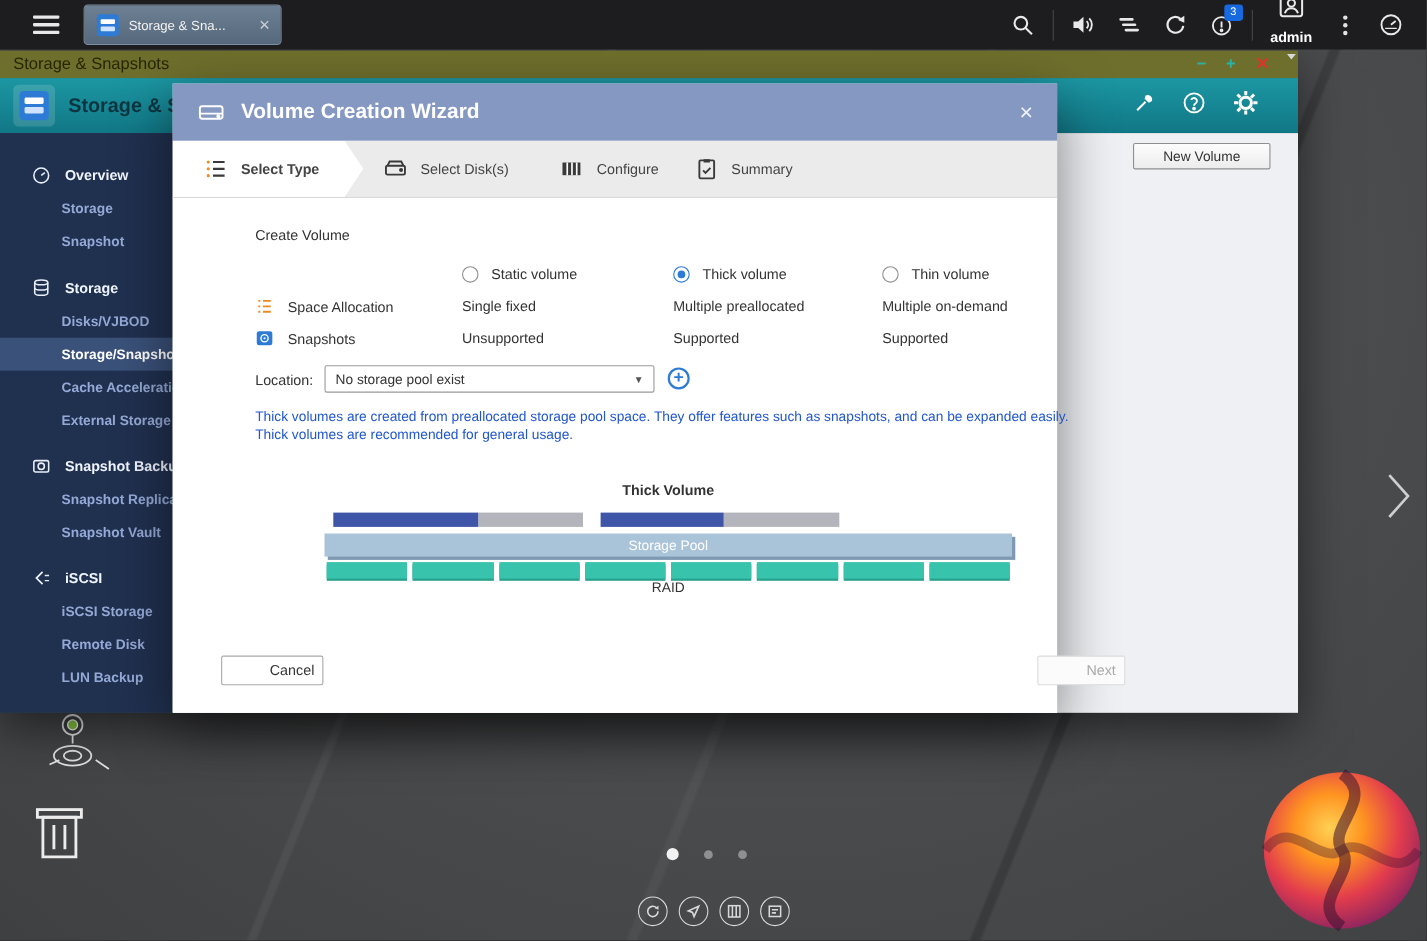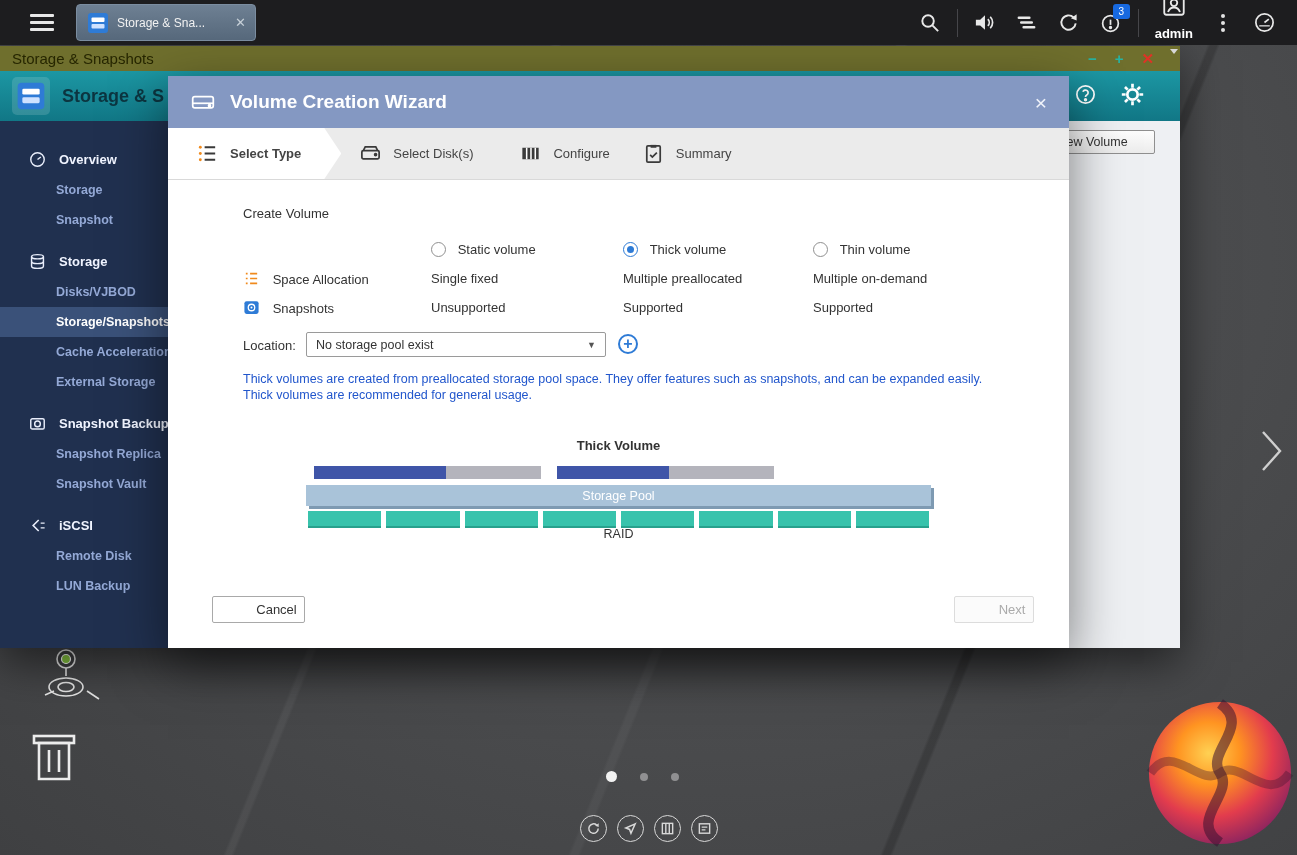--- a/index.html
+++ b/index.html
@@ -53,21 +53,21 @@
   .sb-hlabel { color:#f0f4ff; font-size:13px; font-weight:bold; white-space:nowrap; }
   .sb-item { height:30px; display:flex; align-items:center; padding-left:56px; cursor:pointer; }
   .sb-item span { color:#94a9d6; font-size:12.5px; font-weight:bold; white-space:nowrap; }
   .sb-item.sel { background:#3a5179; }
   .sb-item.sel span { color:#fff; }
   .sb-gap { height:10px; }
   .content { flex:1; background:#eef0f3; position:relative; }
   .new-volume-btn { position:absolute; top:9px; right:25px; width:125px; height:24px; background:linear-gradient(#fdfdfd,#ececec); border:1px solid #8f8f8f; border-radius:2px; font-size:12.5px; color:#333; display:flex; align-items:center; justify-content:center; cursor:pointer; }
 
   
-  .modal { position:absolute; left:168px; top:76px; width:901px; height:572px; background:#fff; z-index:50; box-shadow:0 16px 50px rgba(0,0,0,.5); }
+  .modal { position:absolute; left:157px; top:76px; width:804px; height:572px; background:#fff; z-index:50; box-shadow:0 16px 50px rgba(0,0,0,.5); }
   .modal-header { height:52px; background:#8498c2; display:flex; align-items:center; padding:0 22px; }
   .modal-header svg { width:26px; height:26px; }
   .modal-title { margin-left:14px; color:#fff; font-size:19px; font-weight:bold; }
   .modal-close { margin-left:auto; color:#f0f3fa; font-size:21px; line-height:1; cursor:pointer; }
   .steps { height:52px; background:#ebebeb; display:flex; border-bottom:1px solid #d9d9d9; }
   .step { display:flex; align-items:center; gap:11px; font-size:13px; color:#444; padding:0 16px; }
   .step svg { width:23px; height:23px; flex:none; }
   .step.active { background:#fff; font-weight:bold; padding:0 40px 0 28px; clip-path:polygon(0 0, calc(100% - 17px) 0, 100% 50%, calc(100% - 17px) 100%, 0 100%); }
   .step.s2 { padding-left:18px; padding-right:30px; }
   .modal-body { position:relative; height:468px; background:#fff; font-size:13px; color:#333; }
@@ -280,20 +280,23 @@
           </div>
         <div class="sb-gap"></div>
         <div class="sb-hdr">
           <svg viewBox="0 0 24 24" fill="none" stroke="#e9eefb" stroke-width="2">
               <path d="M13.5 5L6.5 12l7 7"></path>
               <path d="M16 9h5M16 15h5" stroke-width="1.6"></path>
             </svg>
           <span class="sb-hlabel">iSCSI</span>
         </div>
         <div class="sb-item">
+            <span>iSCSI Storage</span>
+          </div>
+        <div class="sb-item">
             <span>Remote Disk</span>
           </div>
         <div class="sb-item">
             <span>LUN Backup</span>
           </div>
       </div>
 
       <div class="content">
         <div class="new-volume-btn">New Volume</div>
       </div>

